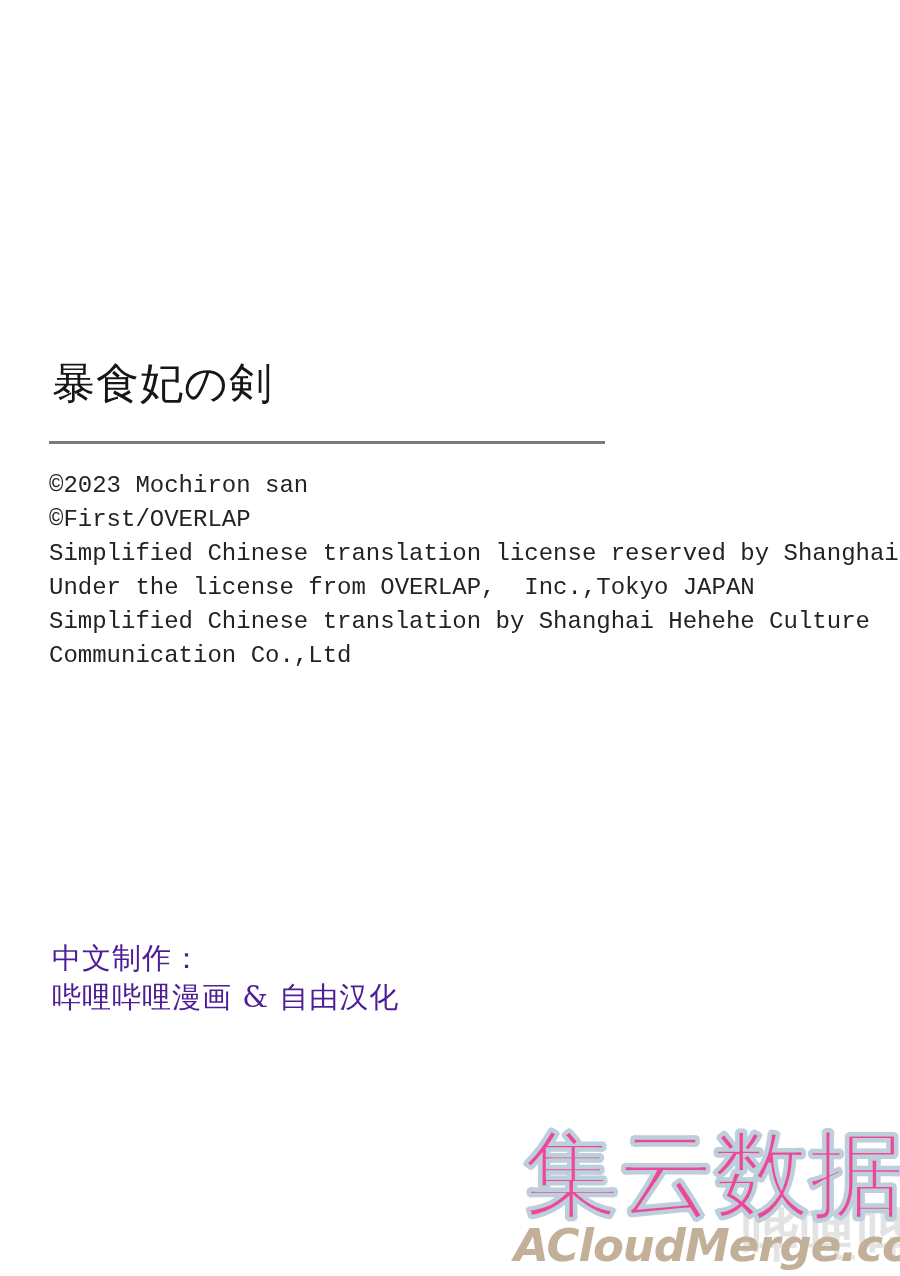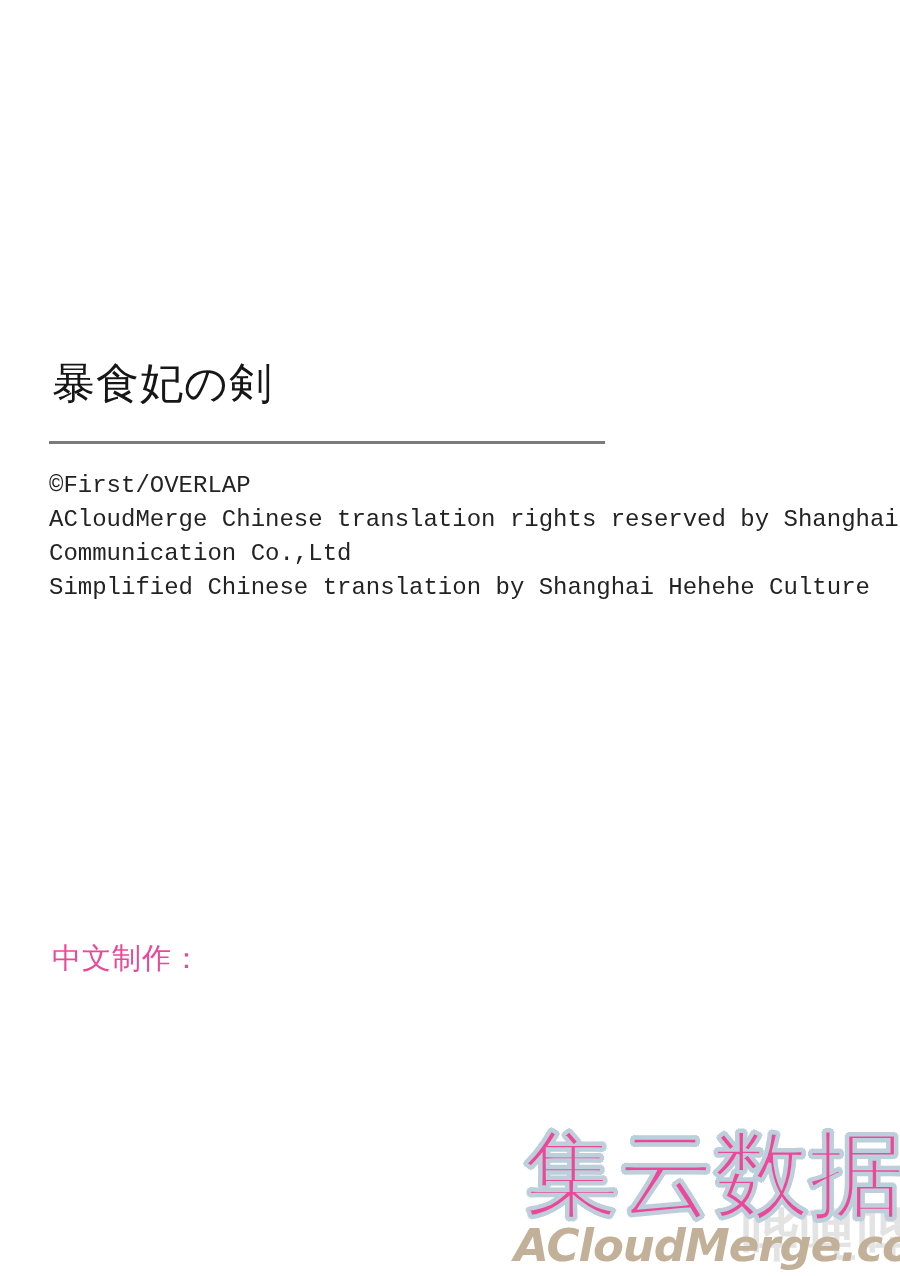--- a/index.html
+++ b/index.html
@@ -40,21 +40,21 @@
     color: #232323;
   }
   .copyright .cline { white-space: pre; }
   .credits {
     position: absolute;
     left: 52px; top: 939px;
     font-family: "DejaVu Serif", "Liberation Serif", serif;
     font-size: 29px;
     line-height: 39px;
     letter-spacing: 1px;
-    color: #ec4899;
+    color: #4c1d95;
     white-space: nowrap;
   }
   .wm-faint {
     position: absolute;
     left: 742px; top: 1198px;
     z-index: 1;
     font-family: "DejaVu Sans", "Liberation Sans", sans-serif;
     font-size: 56px;
     font-weight: 700;
     letter-spacing: 2px;
@@ -96,27 +96,30 @@
 </head>
 <body>
 
 <div class="page">
 
   <h1 class="title">暴食妃の剣</h1>
 
   <div class="divider"></div>
 
   <div class="copyright">
+    <div class="cline">©2023 Mochiron san</div>
     <div class="cline">©First/OVERLAP</div>
-    <div class="cline">ACloudMerge Chinese translation rights reserved by Shanghai</div>
+    <div class="cline">Simplified Chinese translation license reserved by Shanghai</div>
+    <div class="cline">Under the license from OVERLAP,  Inc.,Tokyo JAPAN</div>
+    <div class="cline">Simplified Chinese translation by Shanghai Hehehe Culture</div>
     <div class="cline">Communication Co.,Ltd</div>
-    <div class="cline">Simplified Chinese translation by Shanghai Hehehe Culture</div>
   </div>
 
   <div class="credits">
     <div>中文制作：</div>
+    <div>哔哩哔哩漫画 &amp; 自由汉化</div>
   </div>
 
   <div class="wm-faint">哔哩哔哩漫画</div>
   <div class="wm-cn">集云数据</div>
   <div class="wm-url">ACloudMerge.com</div>
 
 </div>
 
 </body></html>

